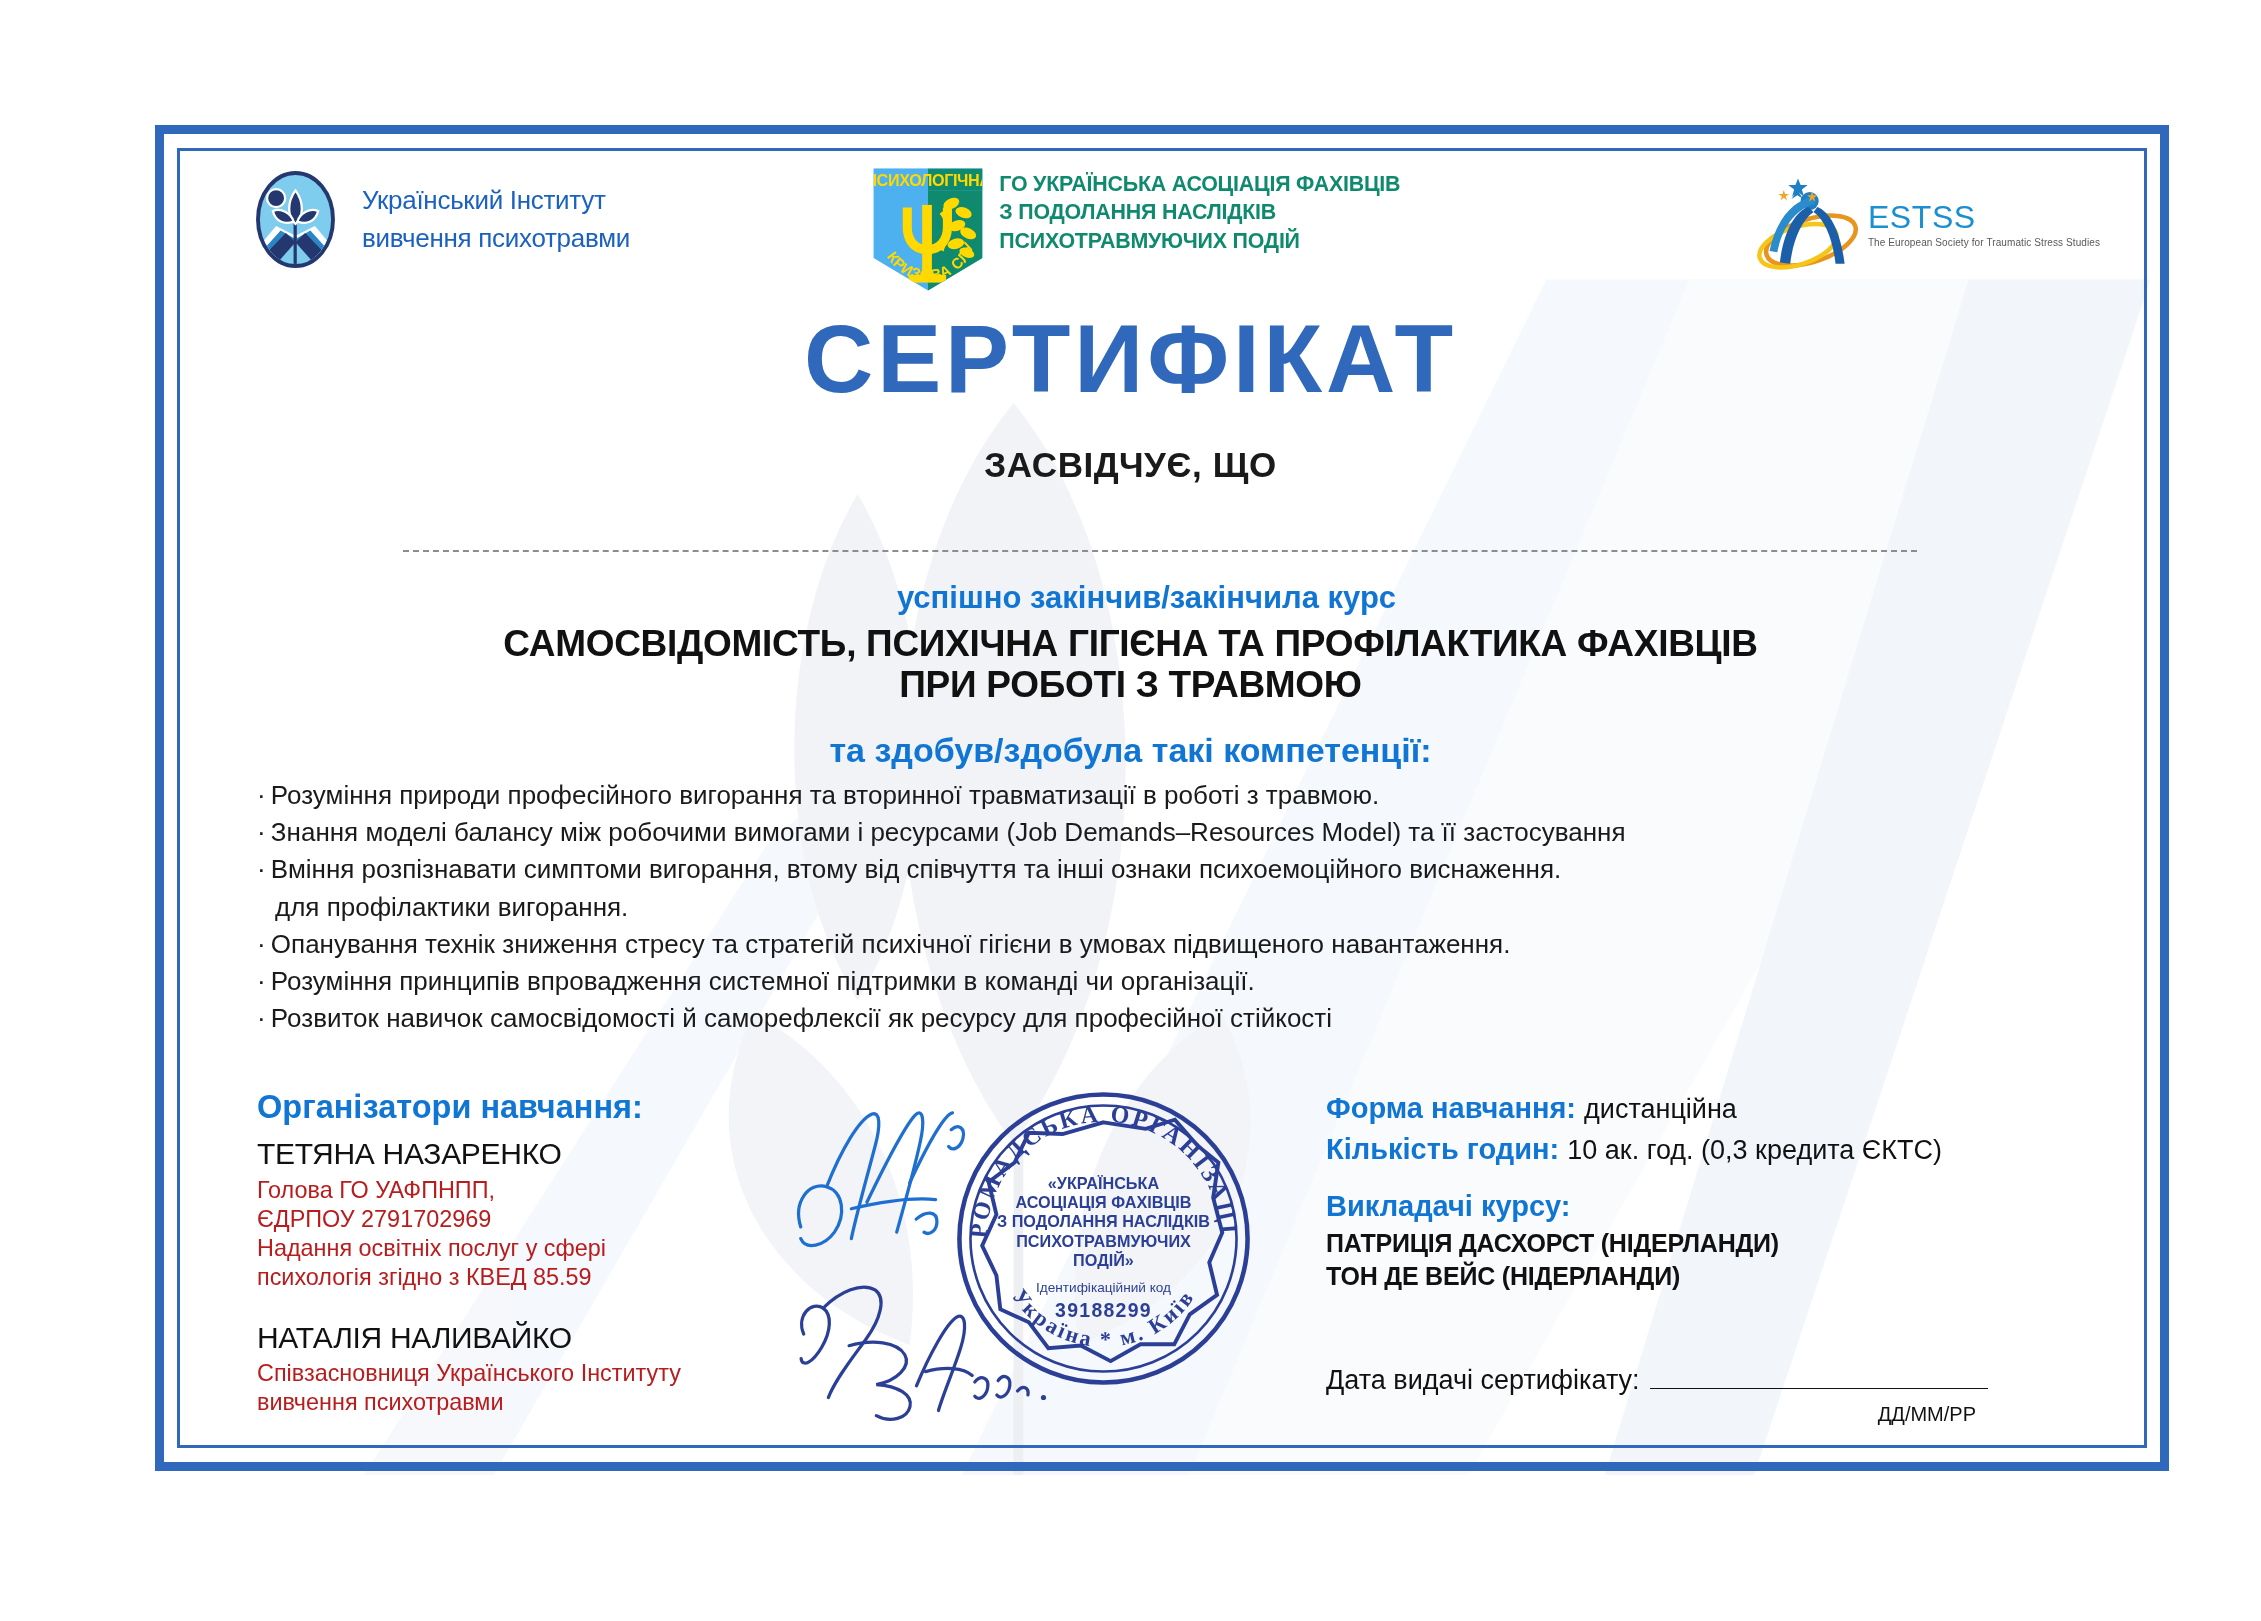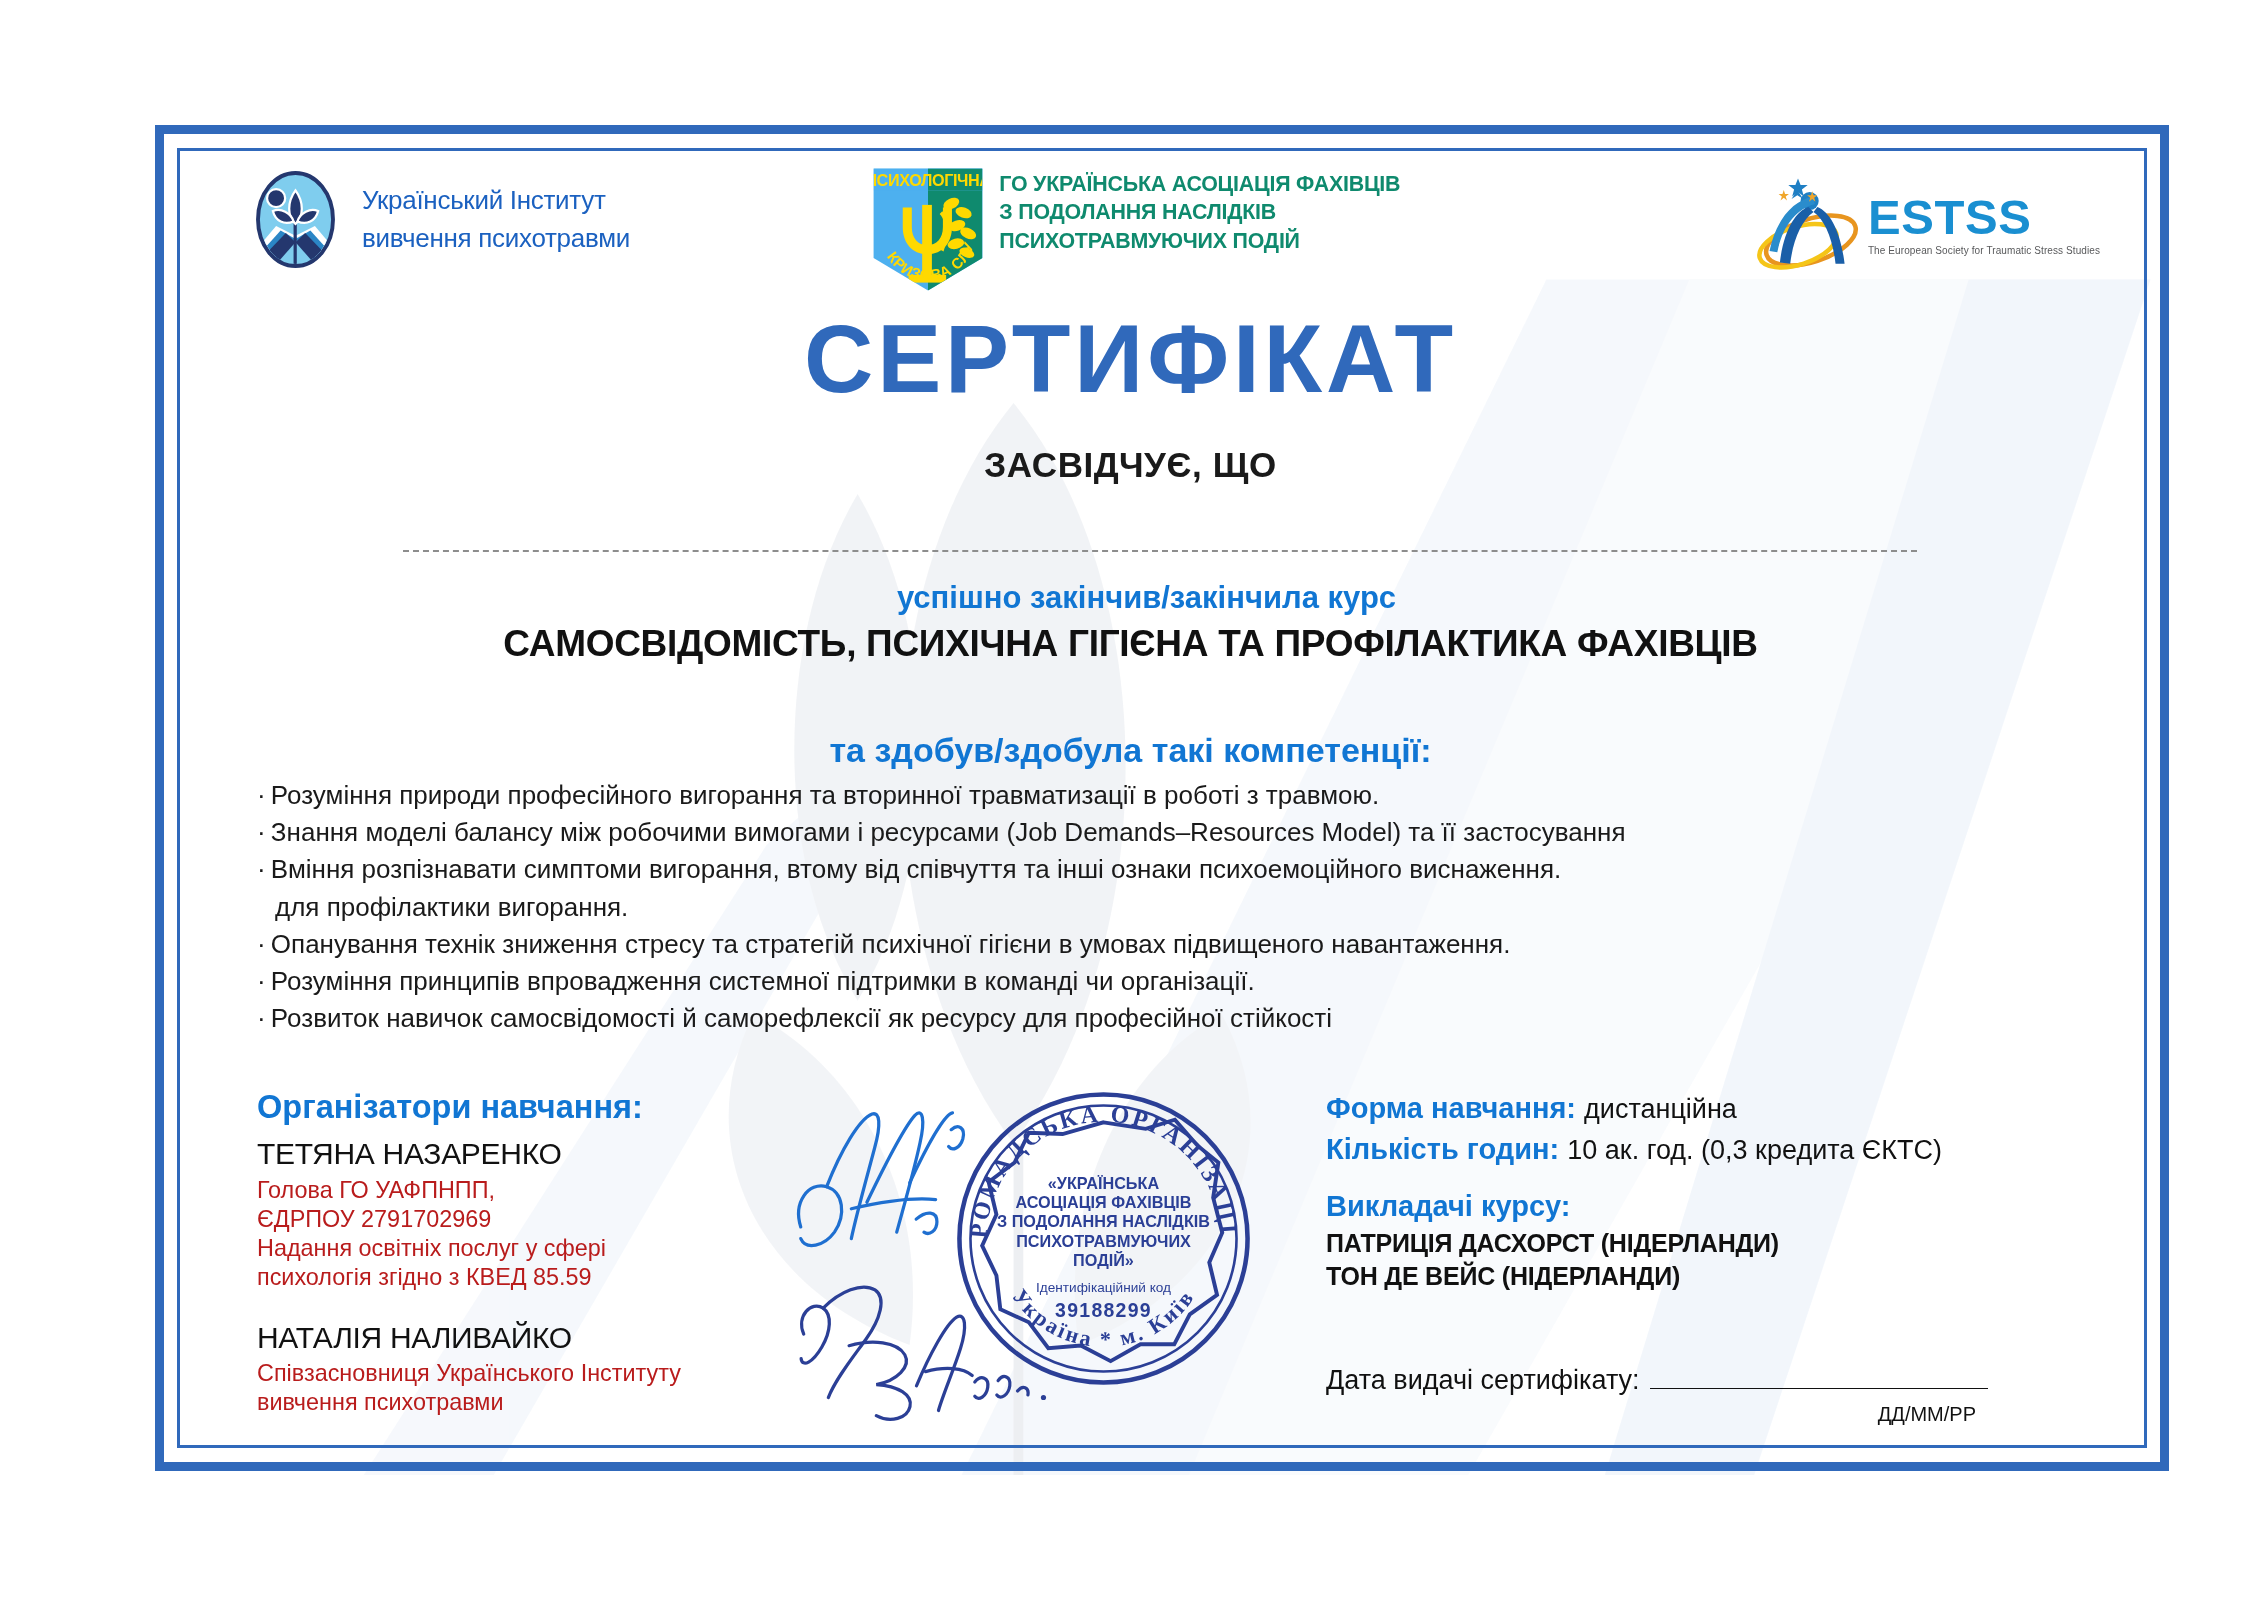--- a/index.html
+++ b/index.html
@@ -97,22 +97,22 @@
     left: 1559px;
     top: 6.5px;
     display: flex;
     align-items: center;
   }
   .estss-wordmark {
     margin-left: 3.9px;
   }
   .estss-title {
     color: #1a8fd1;
-    font-weight: bold;
-    font-size: 49px;
+    font-weight: normal;
+    font-size: 32px;
     letter-spacing: 0.6px;
     line-height: 1;
   }
   .estss-sub {
     color: #58595b;
     font-size: 10px;
     letter-spacing: 0.1px;
     margin-top: 3.9px;
     white-space: nowrap;
   }
@@ -428,20 +428,21 @@
     </div>
   </div>
 
   <div class="main-title">СЕРТИФІКАТ</div>
   <div class="subtitle">ЗАСВІДЧУЄ, ЩО</div>
   <div class="divider"></div>
 
   <div class="course-lead">успішно закінчив/закінчила курс</div>
   <div class="course-title">
     <div>САМОСВІДОМІСТЬ, ПСИХІЧНА ГІГІЄНА ТА ПРОФІЛАКТИКА ФАХІВЦІВ</div>
+    <div>ПРИ РОБОТІ З ТРАВМОЮ</div>
   </div>
   <div class="comp-lead">та здобув/здобула такі компетенції:</div>
 
   <div class="comp-list">
     <div class="comp-item"><span class="bullet">·</span><span>Розуміння природи професійного вигорання та вторинної травматизації в роботі з травмою.</span></div>
     <div class="comp-item"><span class="bullet">·</span><span>Знання моделі балансу між робочими вимогами і ресурсами (Job Demands–Resources Model) та її застосування</span></div>
     <div class="comp-item"><span class="bullet">·</span><span>Вміння розпізнавати симптоми вигорання, втому від співчуття та інші ознаки психоемоційного виснаження.</span></div>
     <div class="comp-cont">для профілактики вигорання.</div>
     <div class="comp-item"><span class="bullet">·</span><span>Опанування технік зниження стресу та стратегій психічної гігієни в умовах підвищеного навантаження.</span></div>
     <div class="comp-item"><span class="bullet">·</span><span>Розуміння принципів впровадження системної підтримки в команді чи організації.</span></div>

